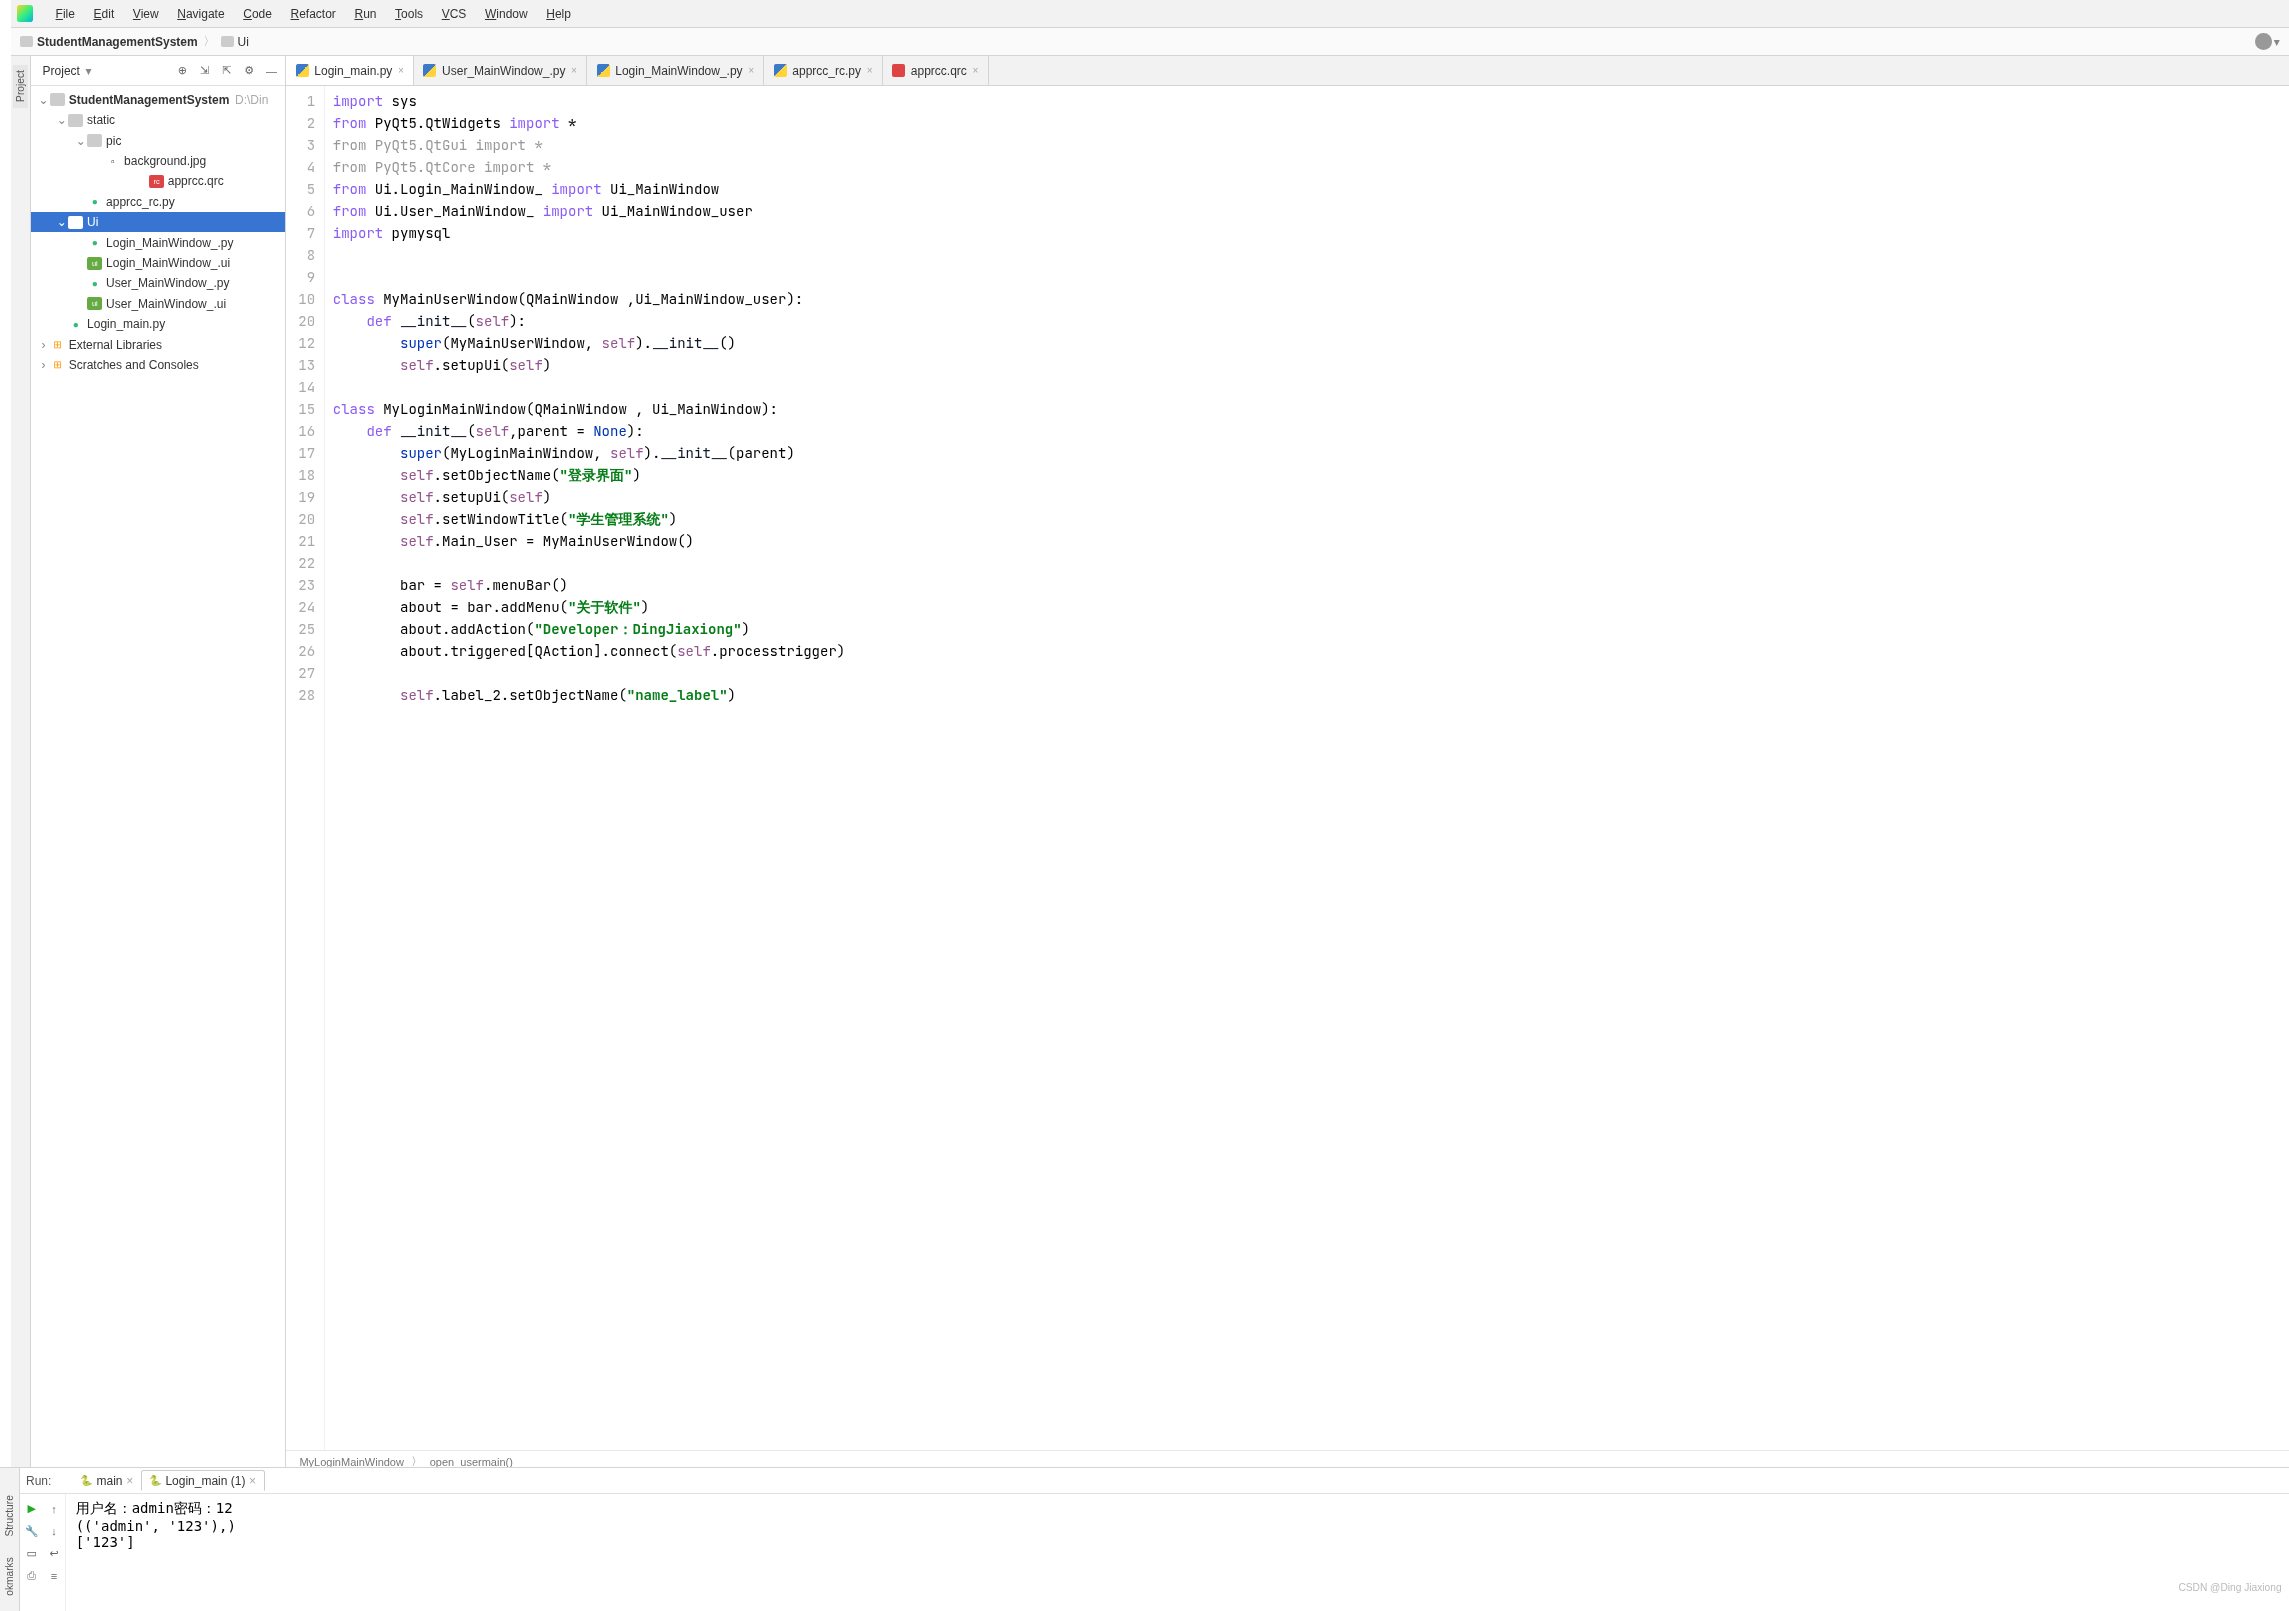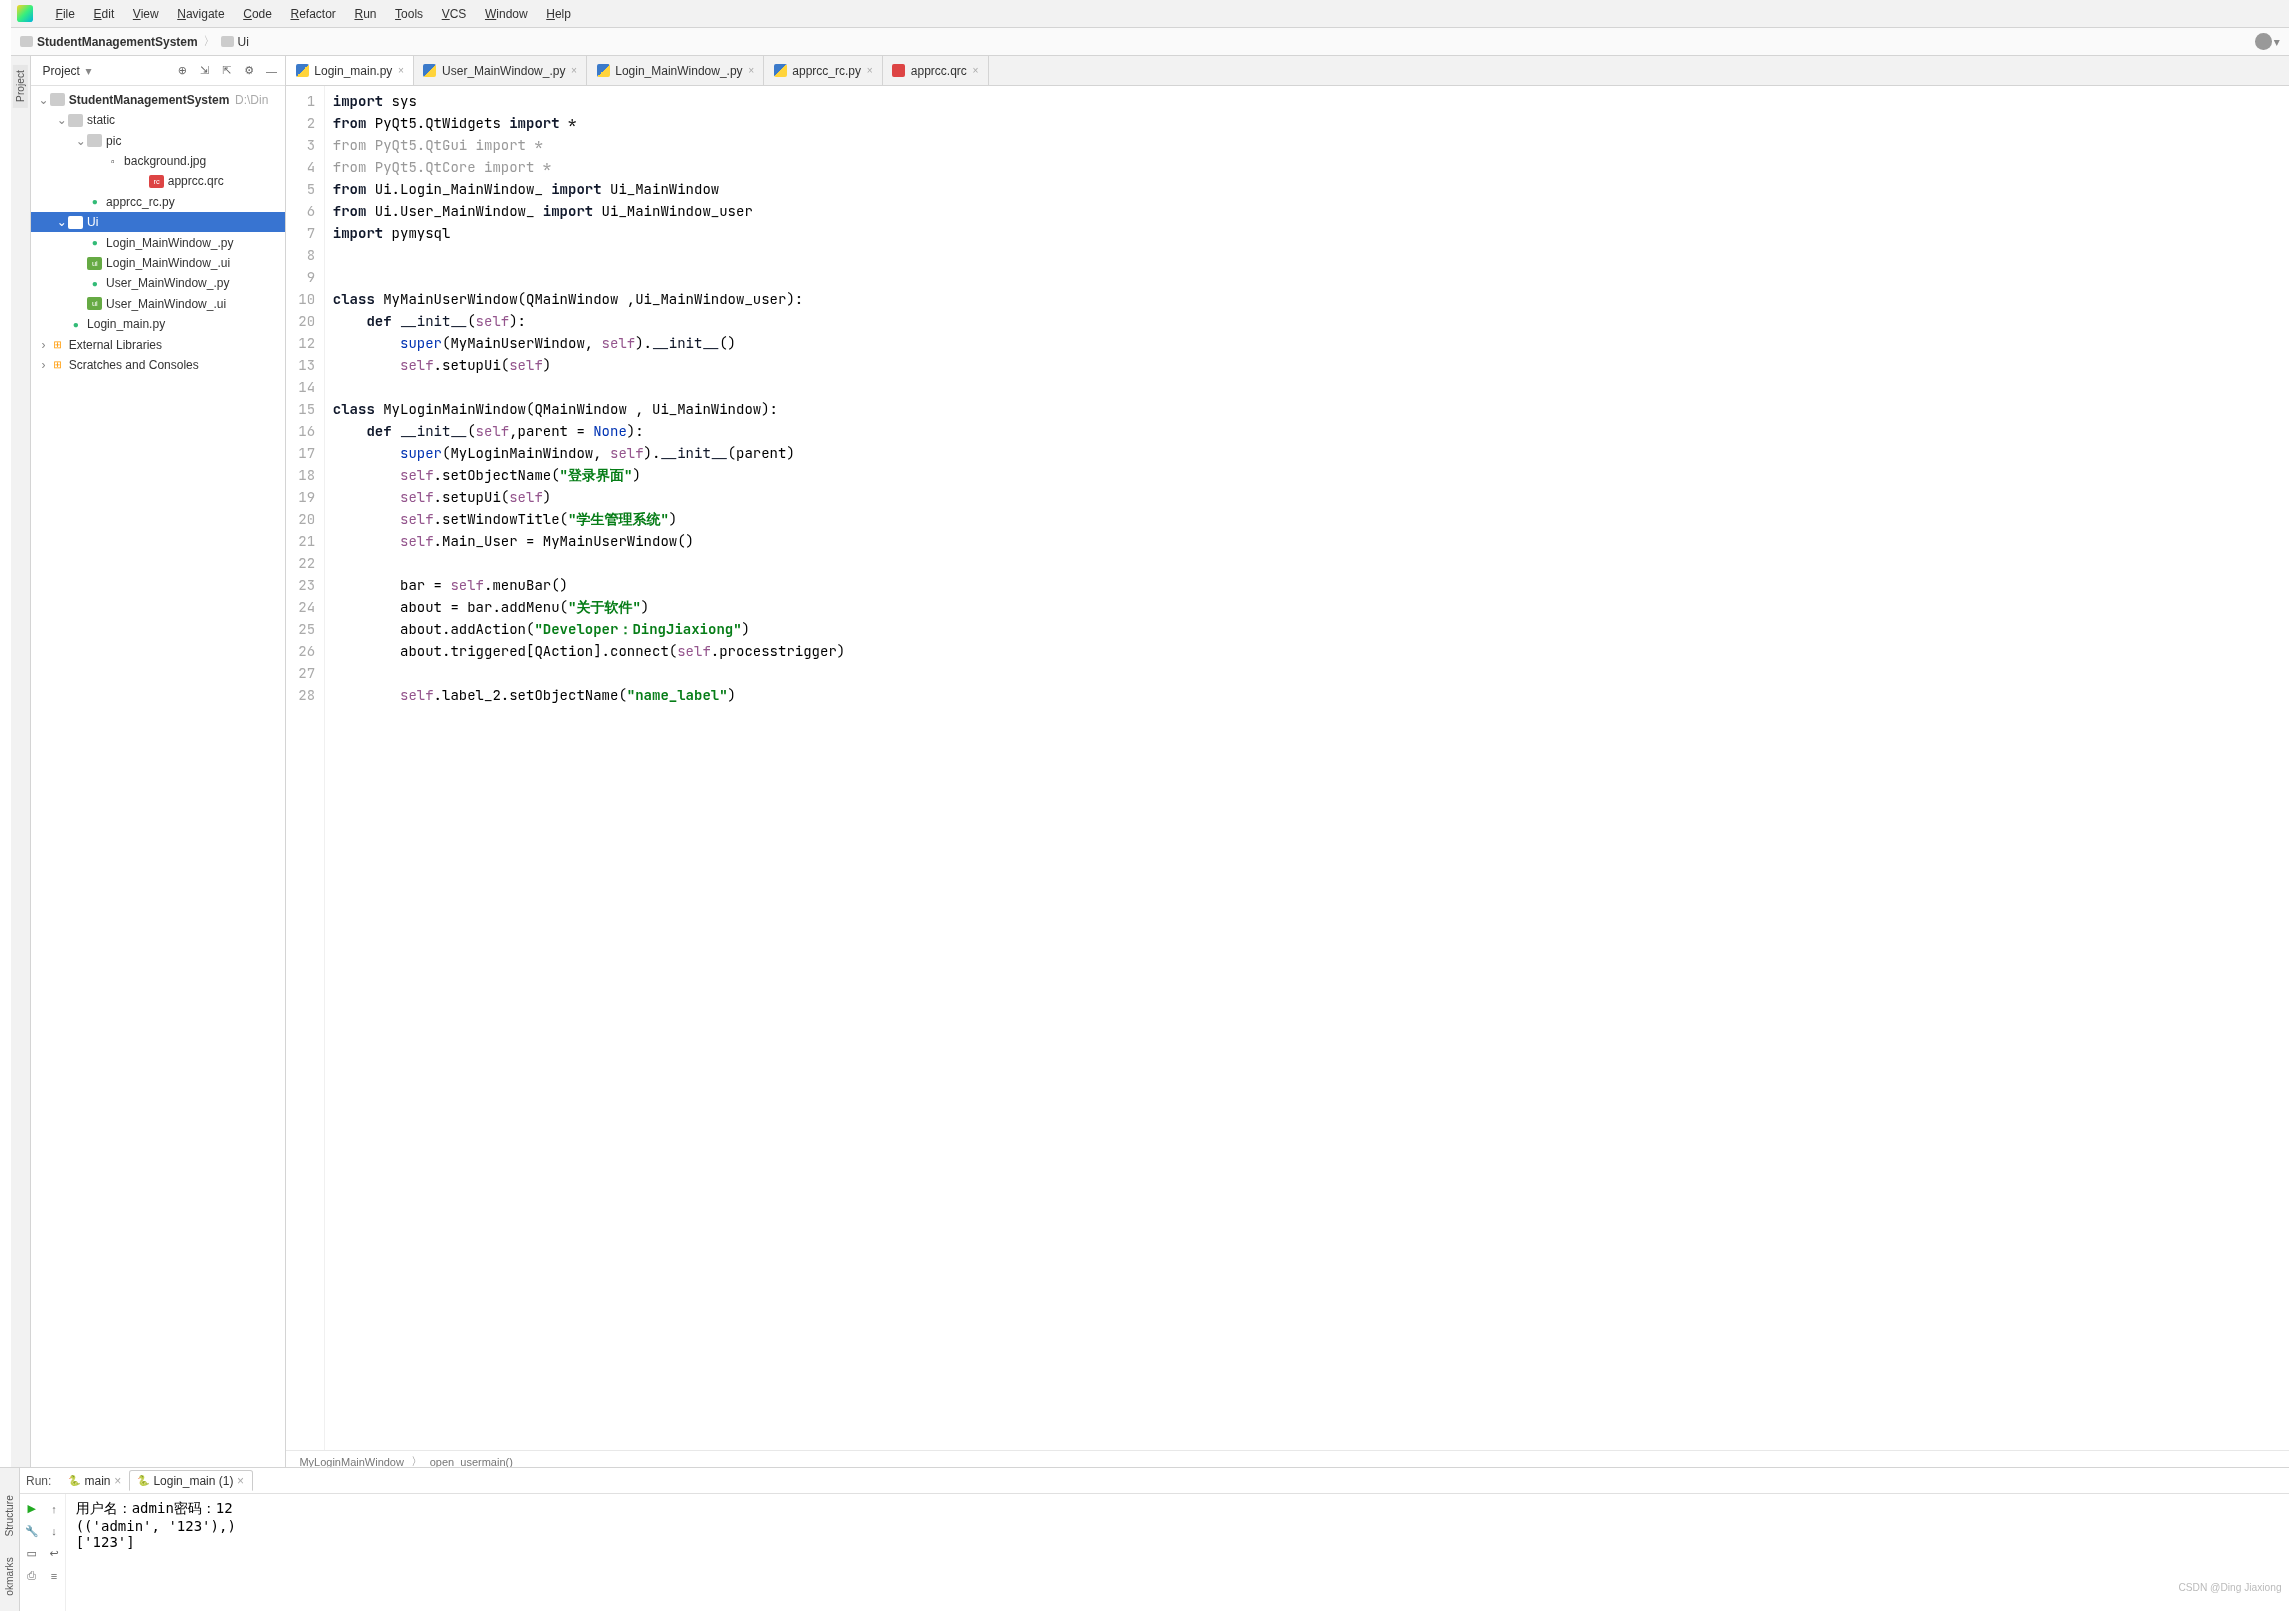--- a/index.html
+++ b/index.html
@@ -56,32 +56,32 @@
 .tab.active { background:#fff; }
 .tab .ticon { width:13px; height:13px; border-radius:1.9px; }
 .ticon.py { background:linear-gradient(135deg,#3b7aca 50%,#ffd43b 50%); }
 .ticon.qrc { background:#d44; }
 .tab .close { color:#aaa; font-size:10.2px; }
 .editor { flex:1; display:flex; overflow:auto; font-family: "JetBrains Mono", Consolas, monospace; font-size:14px; line-height:22px; }
 .gutter { width:39px; text-align:right; color:#aaa; padding:3.7px 9.3px 3.7px 0; background:#fff; border-right:0.9px solid #f0f0f0; }
 .gutter div { height:22px; }
 .code { flex:1; padding:3.7px 0 3.7px 7.4px; white-space:pre; }
 .code div { height:22px; }
-.kw { color:#0f172a; font-weight:bold; }
+.kw { color:#8b5cf6; font-weight:normal; }
 .kw2 { color:#0033b3; }
 .def { color:#0f172a; }
 .self { color:#94558d; }
 .str { color:#067d17; font-weight:bold; }
 .dim-code { color:#999; }
 .normal { color:#000; }
 .crumb-line { height:22px; border-top:0.9px solid #e8e8e8; padding:0 13px; color:#777; font-size:11px; display:flex; align-items:center; gap:7.4px; }
 
 
 .run-panel { height: 139px; border-top:0.9px solid #d4d4d4; background:#fff; display:flex; flex-direction:column; }
-.run-tabs { height:26px; display:flex; align-items:center; border-bottom:0.9px solid #e0e0e0; padding:0 5.6px; gap:2px; }
+.run-tabs { height:26px; display:flex; align-items:center; border-bottom:0.9px solid #e0e0e0; padding:0 5.6px; gap:14px; }
 .run-tabs .run-label { color:#555; margin-right:7.4px; }
 .run-tab { display:flex; align-items:center; gap:3.7px; padding:2.8px 7.4px; }
 .run-tab.active { background:#fff; border:0.9px solid #ccc; border-bottom:0.9px solid #fff; border-radius:2.8px 2.8px 0 0; }
 .run-body { flex:1; display:flex; }
 .run-tools { width:46px; display:flex; flex-direction:column; align-items:center; gap:3.7px; padding:5.6px 1.9px; border-right:0.9px solid #eee; }
 .run-tools .rtbtn { width:18.6px; height:18.6px; display:flex; align-items:center; justify-content:center; font-size:11px; color:#666; }
 .run-tools .play { color:#2a2; }
 .run-output { flex:1; font-family:Consolas,monospace; font-size:14px; padding:5.6px 9.3px; color:#000; white-space:pre; overflow:auto; }
 .run-output .bold { font-weight:normal; }
 

